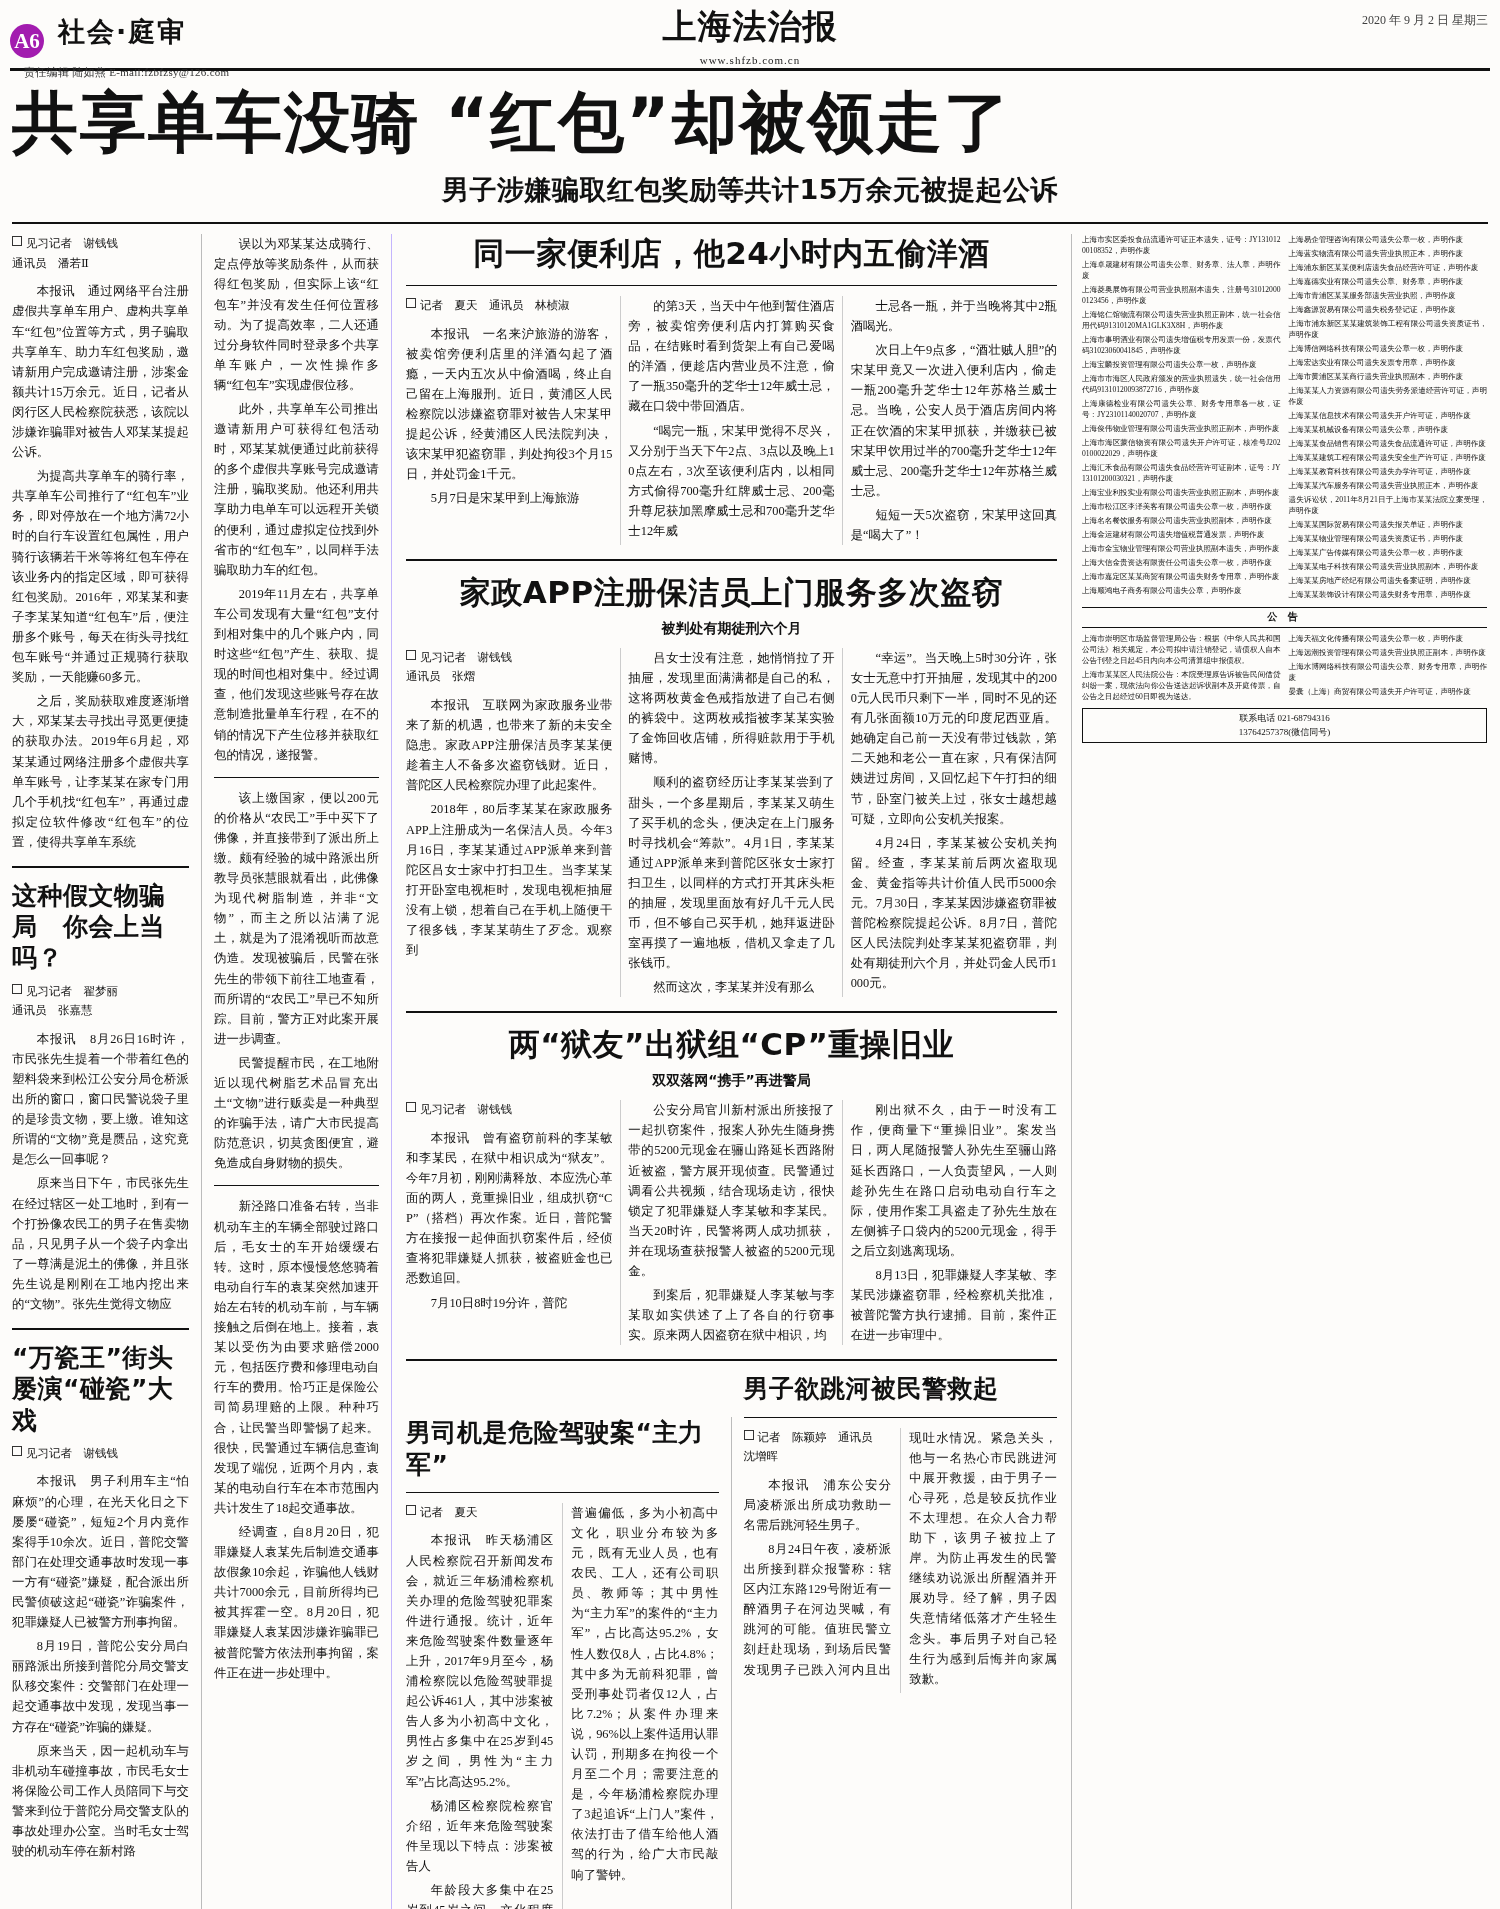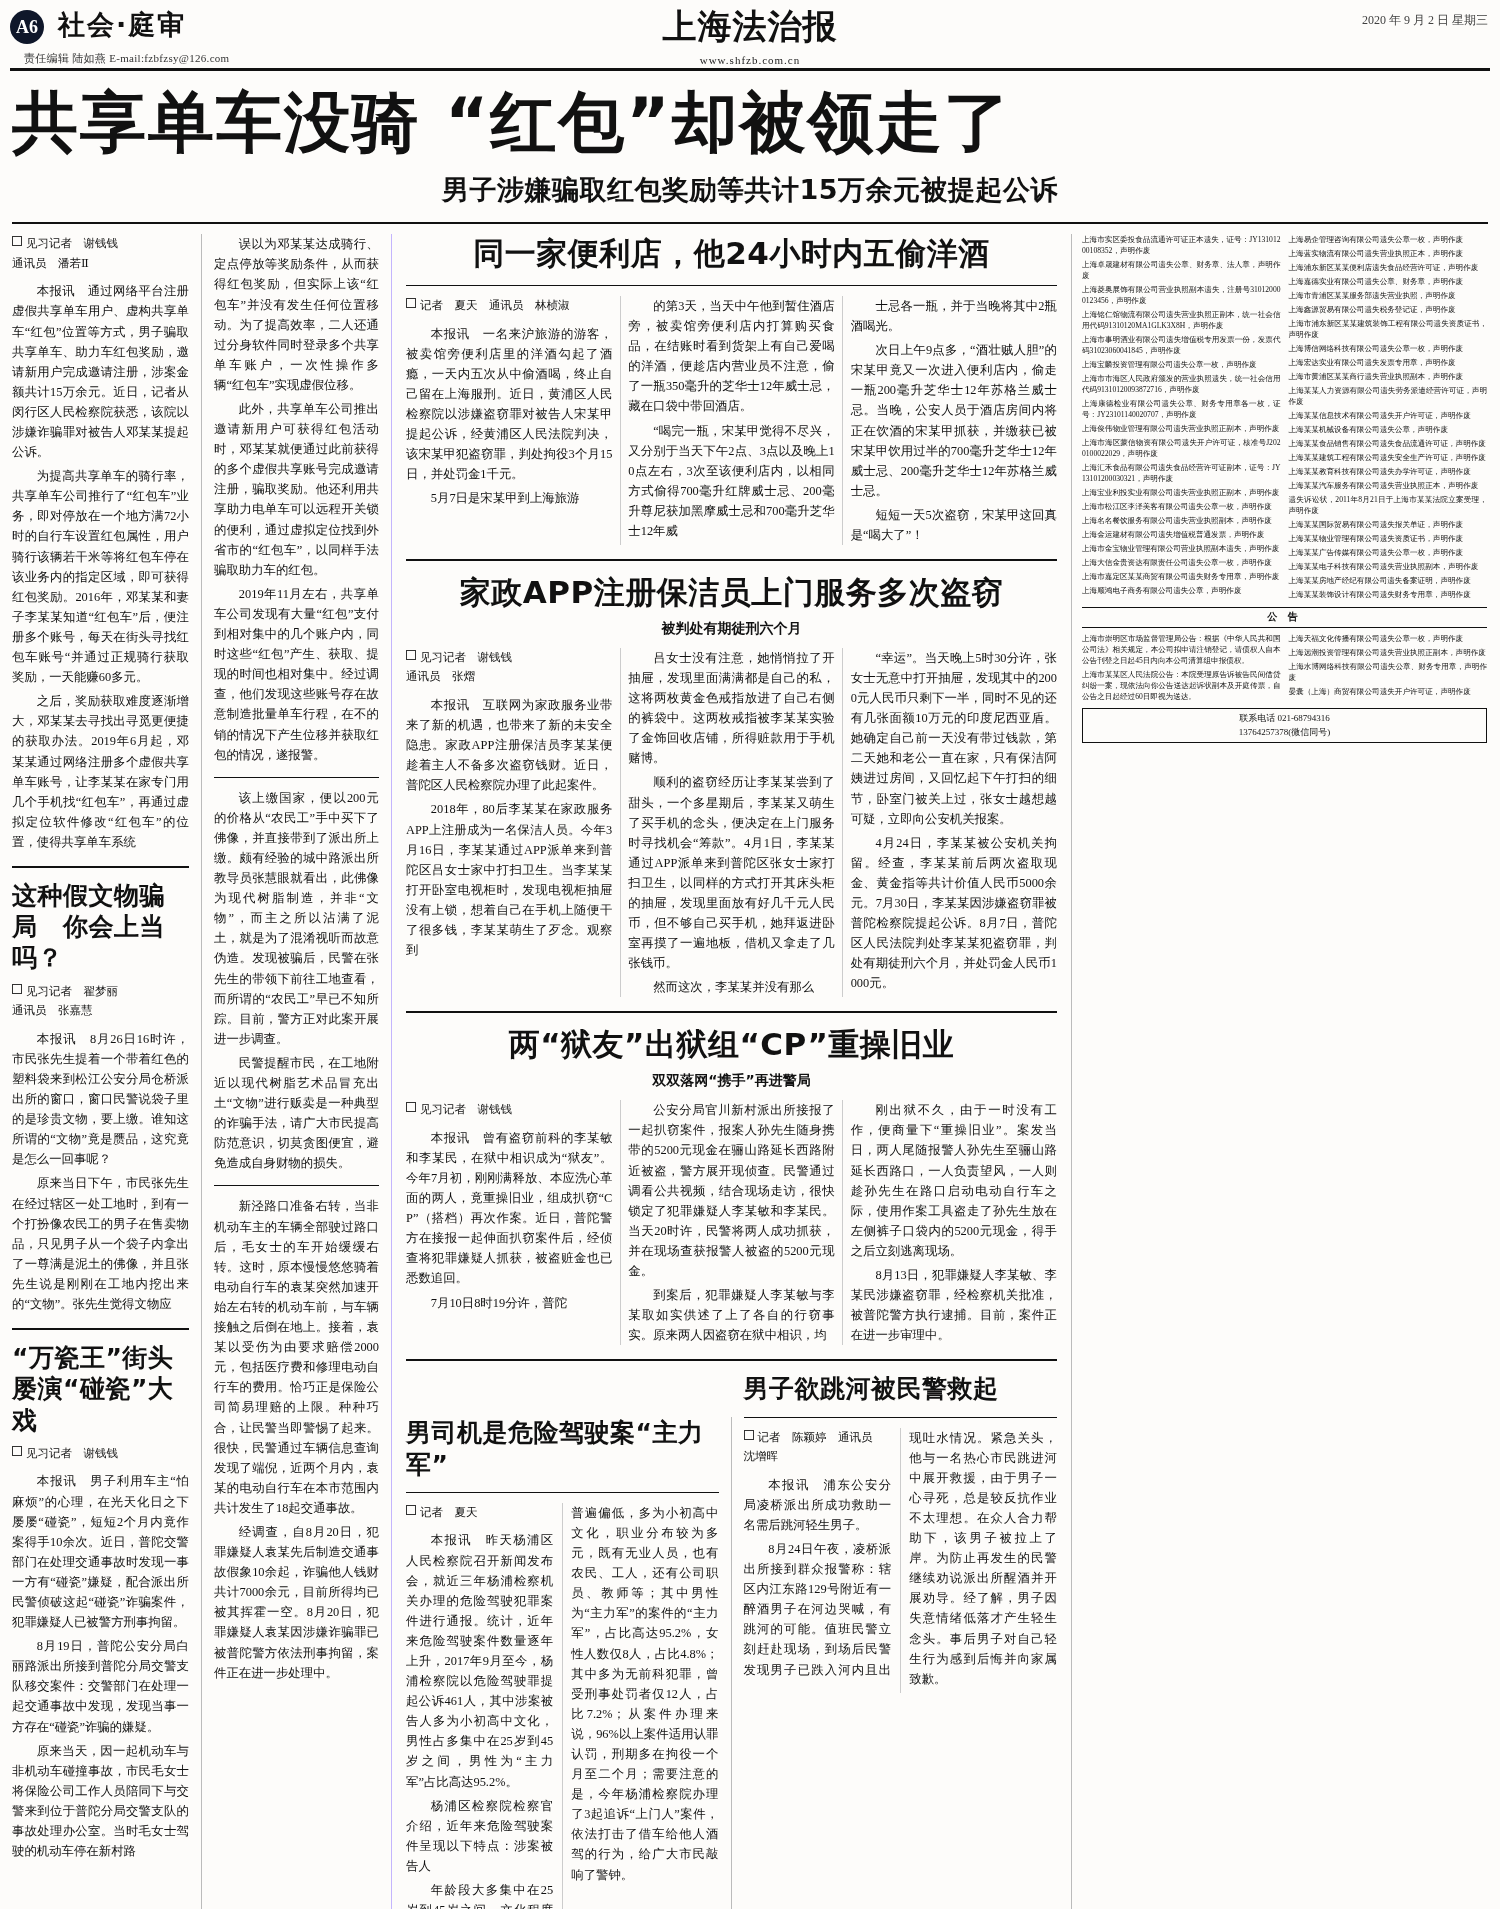--- a/index.html
+++ b/index.html
@@ -16,23 +16,23 @@
   
   .masthead{
     position:relative;
     height:62px;
     margin:6px 10px 0 10px;
     border-bottom:3px solid #111;
     display:flex;align-items:flex-start;
   }
   .page-badge{
     width:34px;height:34px;border-radius:50%;
-    background:#0f172a;color:#fff;
+    background:#a21caf;color:#fff;
     display:flex;align-items:center;justify-content:center;
-    font-size:18px;font-weight:bold;margin-top:4px;
+    font-size:21px;font-weight:bold;margin-top:18px;
     font-family:"Liberation Serif",serif;
   }
   .section-title{
     margin-left:14px;
     font-size:27px;font-weight:bold;letter-spacing:2px;
     font-family:"DejaVu Sans","Liberation Sans",sans-serif;
   }
   .editor-line{
     margin-left:14px;margin-top:7px;
     font-size:11px;color:#333;letter-spacing:0.3px;

